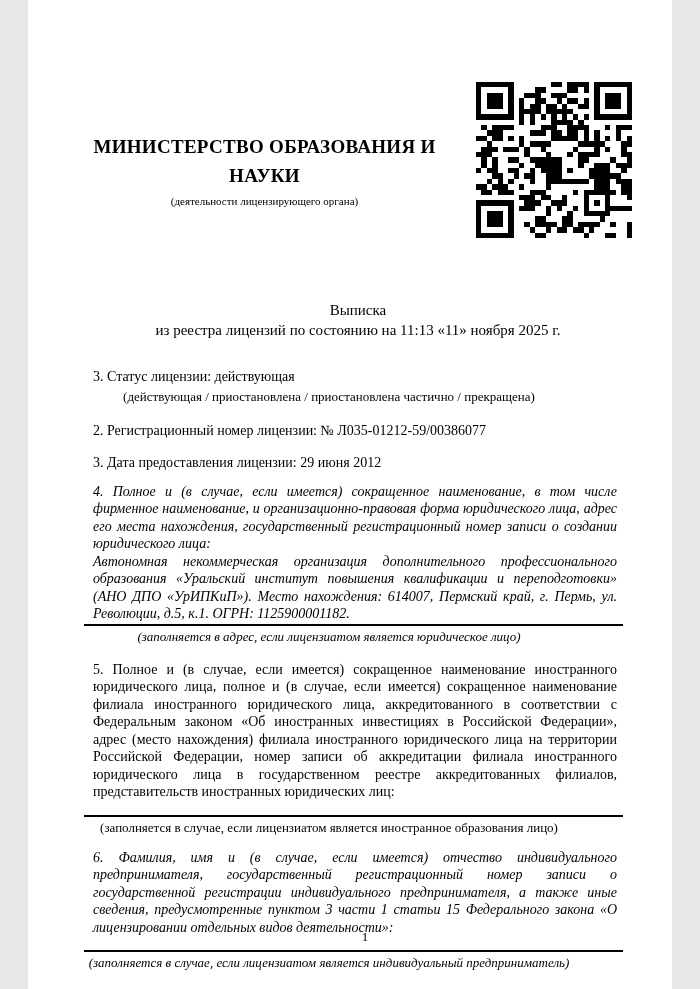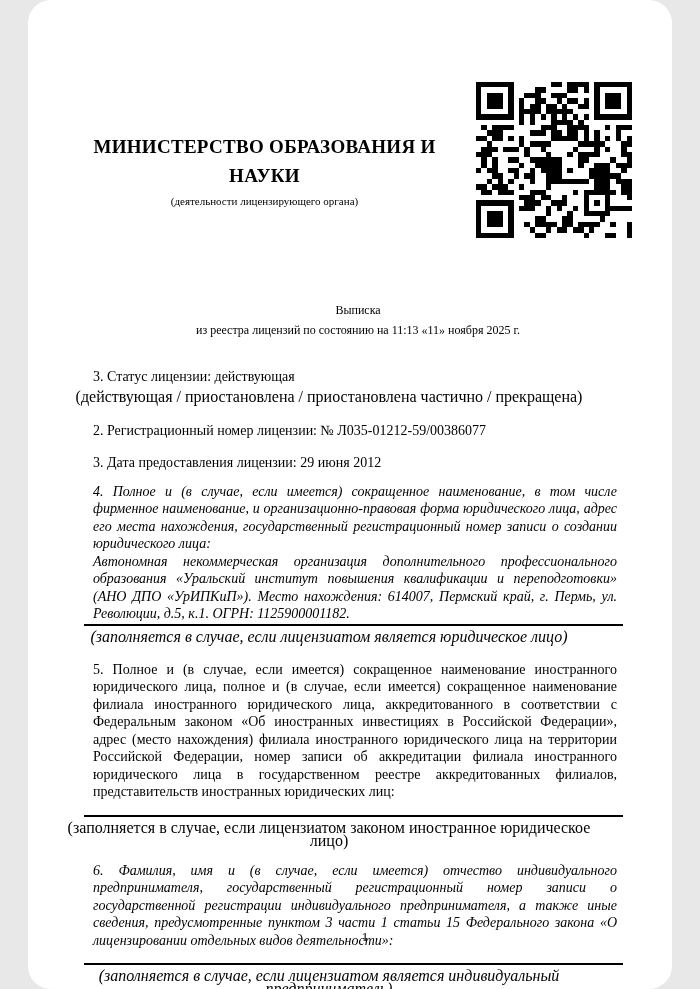--- a/index.html
+++ b/index.html
@@ -6,21 +6,20 @@
   html, body { background: #e8e8e8; }
   .page {
     position: relative;
     width: 644px;
     height: 989px;
     margin: 0 auto;
     background: #ffffff;
     font-family: "Liberation Serif", "DejaVu Serif", serif;
     color: #000000;
     overflow: hidden;
-    border-radius: 23px;
   }
   
   .header-row {
     display: flex;
     align-items: flex-start;
     padding: 82px 40px 0 35px;
   }
   .ministry {
     flex: 1;
     text-align: center;
@@ -41,41 +40,41 @@
   .qr-box {
     width: 156px;
     height: 156px;
     flex: 0 0 156px;
   }
   .qr-box svg { width: 156px; height: 156px; display: block; }
   
   .doc-title {
     margin-top: 62px;
     text-align: center;
-    font-size: 12px;
+    font-size: 15px;
     line-height: 20px;
     padding-left: 16px;
   }
   
   .items {
     margin-top: 28px;
     padding: 0 55px 0 65px;
     font-size: 14px;
     line-height: 17.5px;
   }
   .item { margin-bottom: 15px; }
   .item-text {
     text-align: justify;
     text-align-last: left;
   }
   .item-note {
     position: relative;
     left: -26px;
     text-align: center;
-    font-size: 16px;
+    font-size: 13px;
     line-height: 13px;
     margin-top: 4px;
   }
   .rule {
     border-top: 2px solid #000;
     height: 0;
     margin-left: -9px;
     margin-right: -6px;
   }
   .rule-gap { margin-top: 14px; }
@@ -539,27 +538,27 @@
     </div>
 
     <div class="item item-3">
       <div class="item-text">3. Дата предоставления лицензии: 29 июня 2012</div>
     </div>
 
     <div class="item item-4">
       <div class="item-text">4. Полное и (в случае, если имеется) сокращенное наименование, в том числе фирменное наименование, и организационно-правовая форма юридического лица, адрес его места нахождения, государственный регистрационный номер записи о создании юридического лица:</div>
       <div class="item-text">Автономная некоммерческая организация дополнительного профессионального образования «Уральский институт повышения квалификации и переподготовки» (АНО ДПО «УрИПКиП»). Место нахождения: 614007, Пермский край, г. Пермь, ул. Революции, д.5, к.1. ОГРН: 1125900001182.</div>
       <div class="rule"></div>
-      <div class="item-note">(заполняется в случае, если лицензиатом является юридическое лицо)</div>
+      <div class="item-note">(заполняется в адрес, если лицензиатом является юридическое лицо)</div>
     </div>
 
     <div class="item item-5">
       <div class="item-text">5. Полное и (в случае, если имеется) сокращенное наименование иностранного юридического лица, полное и (в случае, если имеется) сокращенное наименование филиала иностранного юридического лица, аккредитованного в соответствии с Федеральным законом «Об иностранных инвестициях в Российской Федерации», адрес (место нахождения) филиала иностранного юридического лица на территории Российской Федерации, номер записи об аккредитации филиала иностранного юридического лица в государственном реестре аккредитованных филиалов, представительств иностранных юридических лиц:</div>
       <div class="rule rule-gap"></div>
-      <div class="item-note">(заполняется в случае, если лицензиатом законом иностранное юридическое лицо)</div>
+      <div class="item-note">(заполняется в случае, если лицензиатом является иностранное образования лицо)</div>
     </div>
 
     <div class="item item-6">
       <div class="item-text">6. Фамилия, имя и (в случае, если имеется) отчество индивидуального предпринимателя, государственный регистрационный номер записи о государственной регистрации индивидуального предпринимателя, а также иные сведения, предусмотренные пунктом 3 части 1 статьи 15 Федерального закона «О лицензировании отдельных видов деятельности»:</div>
       <div class="rule rule-gap"></div>
       <div class="item-note">(заполняется в случае, если лицензиатом является индивидуальный предприниматель)</div>
     </div>
 
     <div class="item item-7">
       <div class="item-text">7. Идентификационный номер налогоплательщика: 5904988880</div>

